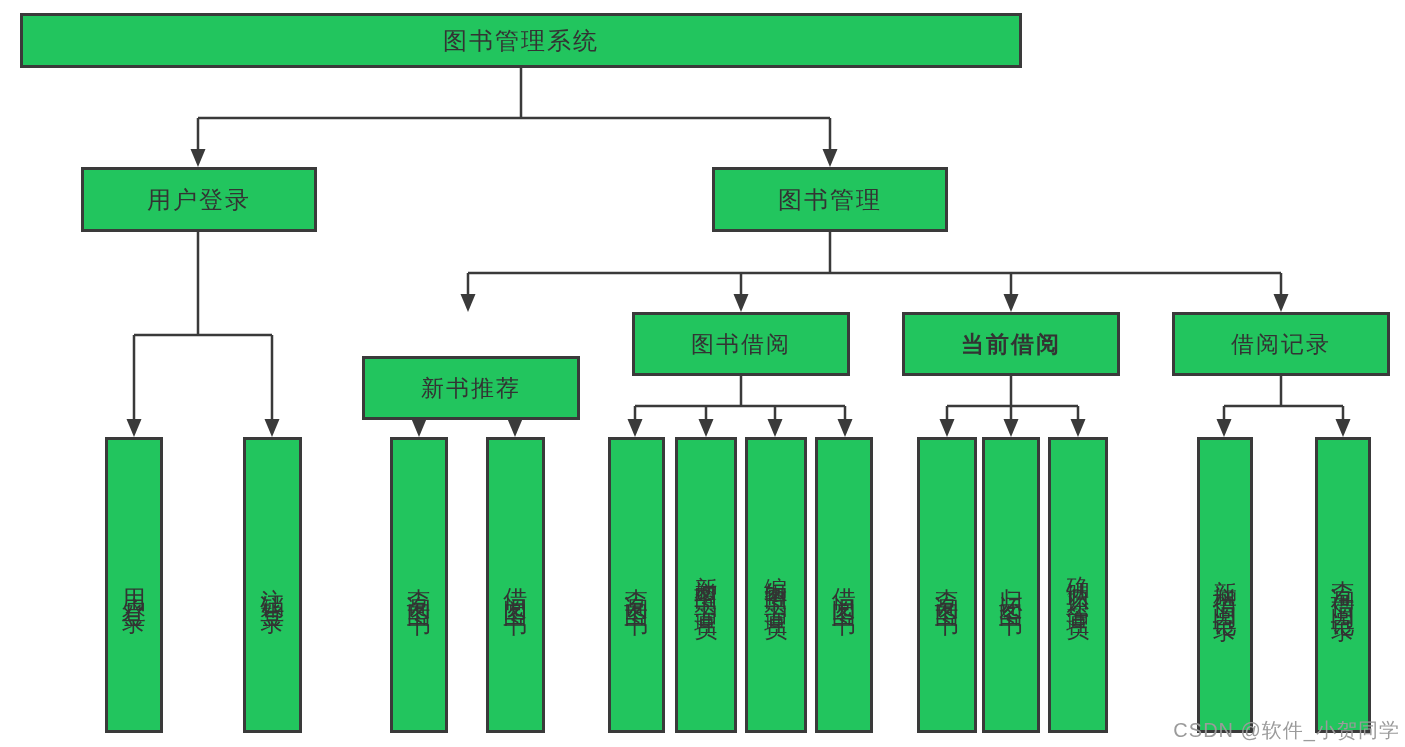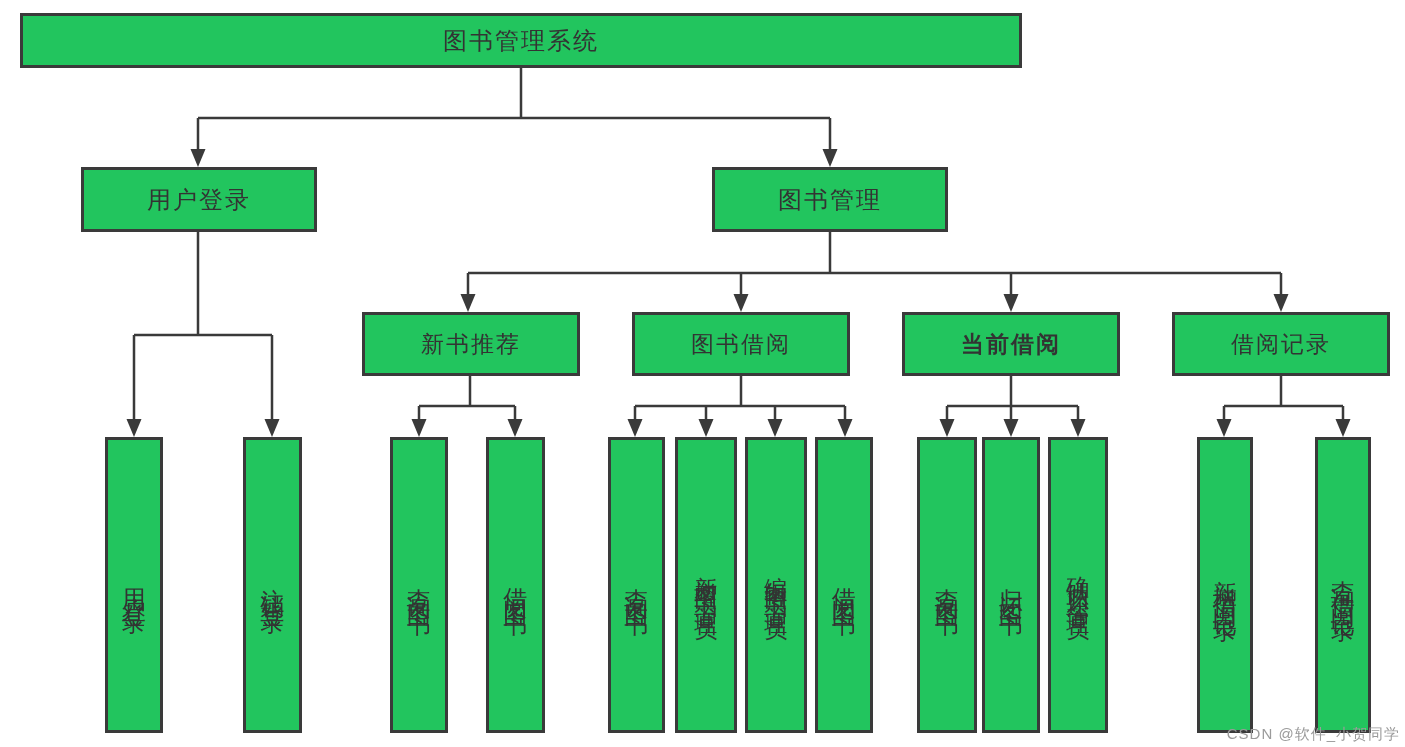--- a/index.html
+++ b/index.html
@@ -22,21 +22,21 @@
   .lvl2{top:167px;width:236px;height:65px;}
   .lvl3{top:312px;width:218px;height:64px;font-size:23px;}
   .vbox{top:437px;height:296px;font-size:24px;letter-spacing:0;}
   .vbox span{
     writing-mode:vertical-rl;text-orientation:mixed;
     letter-spacing:8px;line-height:1.15;white-space:nowrap;
   }
   .vbox.long span{letter-spacing:6px;font-size:23px;}
   .watermark{
     position:absolute;right:5px;bottom:3px;
-    font-size:15px;color:#9b9b9b;letter-spacing:1px;
+    font-size:20px;color:#9b9b9b;letter-spacing:1px;
     white-space:nowrap;
   }
 </style>
 </head>
 <body>
 
 <div class="canvas">
 
   <svg class="connectors" width="1405" height="747" viewBox="0 0 1405 747">
     <g stroke="#3a3a3a" stroke-width="2.5" fill="none">
@@ -75,21 +75,21 @@
     <span>图书管理系统</span>
   </div>
 
   <div class="box lvl2" style="left:81px;">
     <span>用户登录</span>
   </div>
   <div class="box lvl2" style="left:712px;justify-content:center;">
     <span>图书管理</span>
   </div>
 
-  <div class="box lvl3" style="left:362px;">
+  <div class="box lvl3" style="left:362px;margin-top:44px;">
     <span>新书推荐</span>
   </div>
   <div class="box lvl3" style="left:632px;">
     <span>图书借阅</span>
   </div>
   <div class="box lvl3" style="left:902px;font-weight:bold;">
     <span>当前借阅</span>
   </div>
   <div class="box lvl3" style="left:1172px;">
     <span>借阅记录</span>

